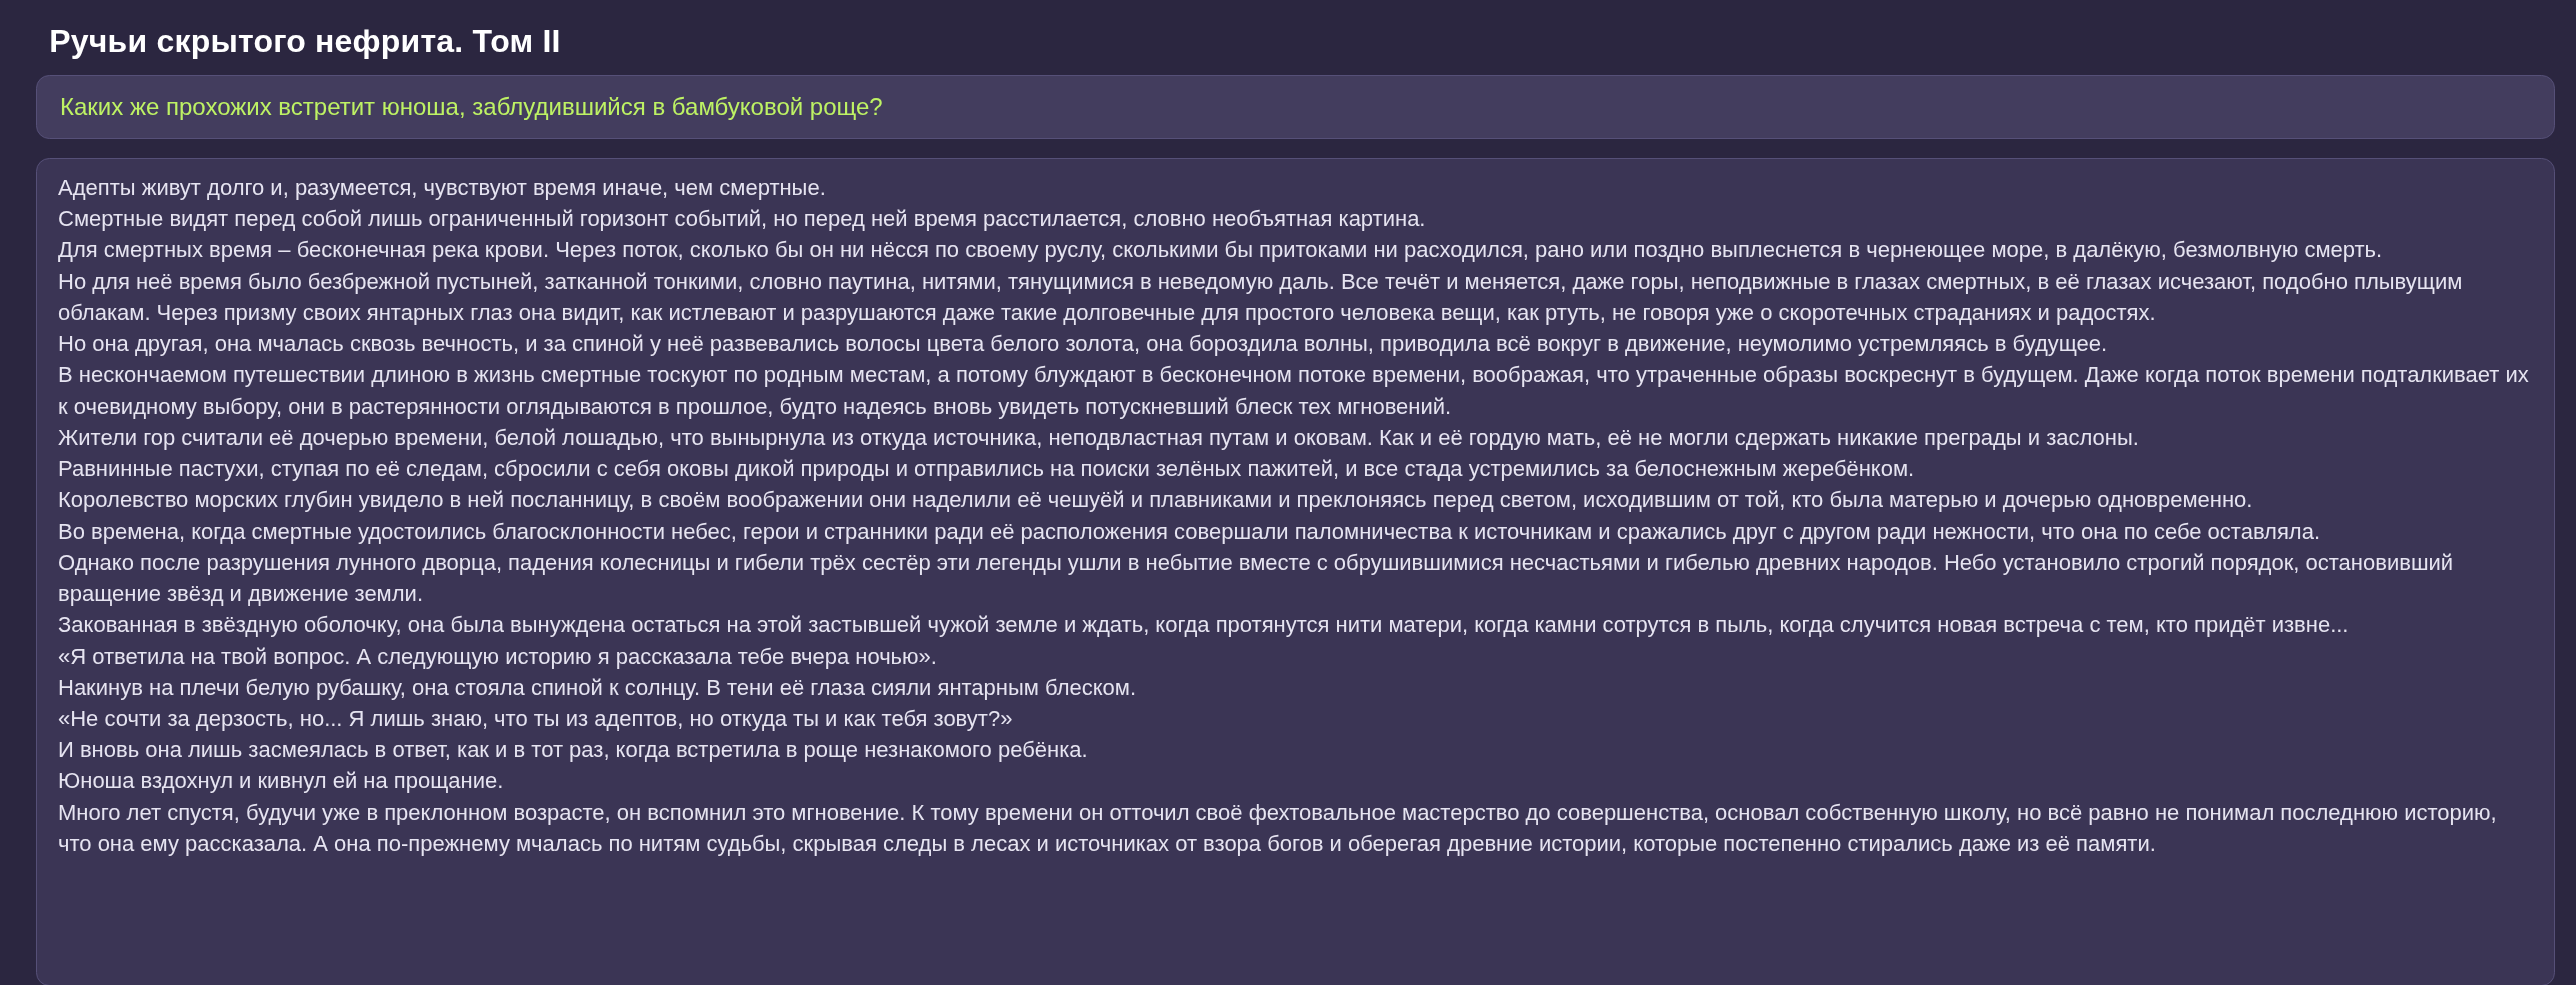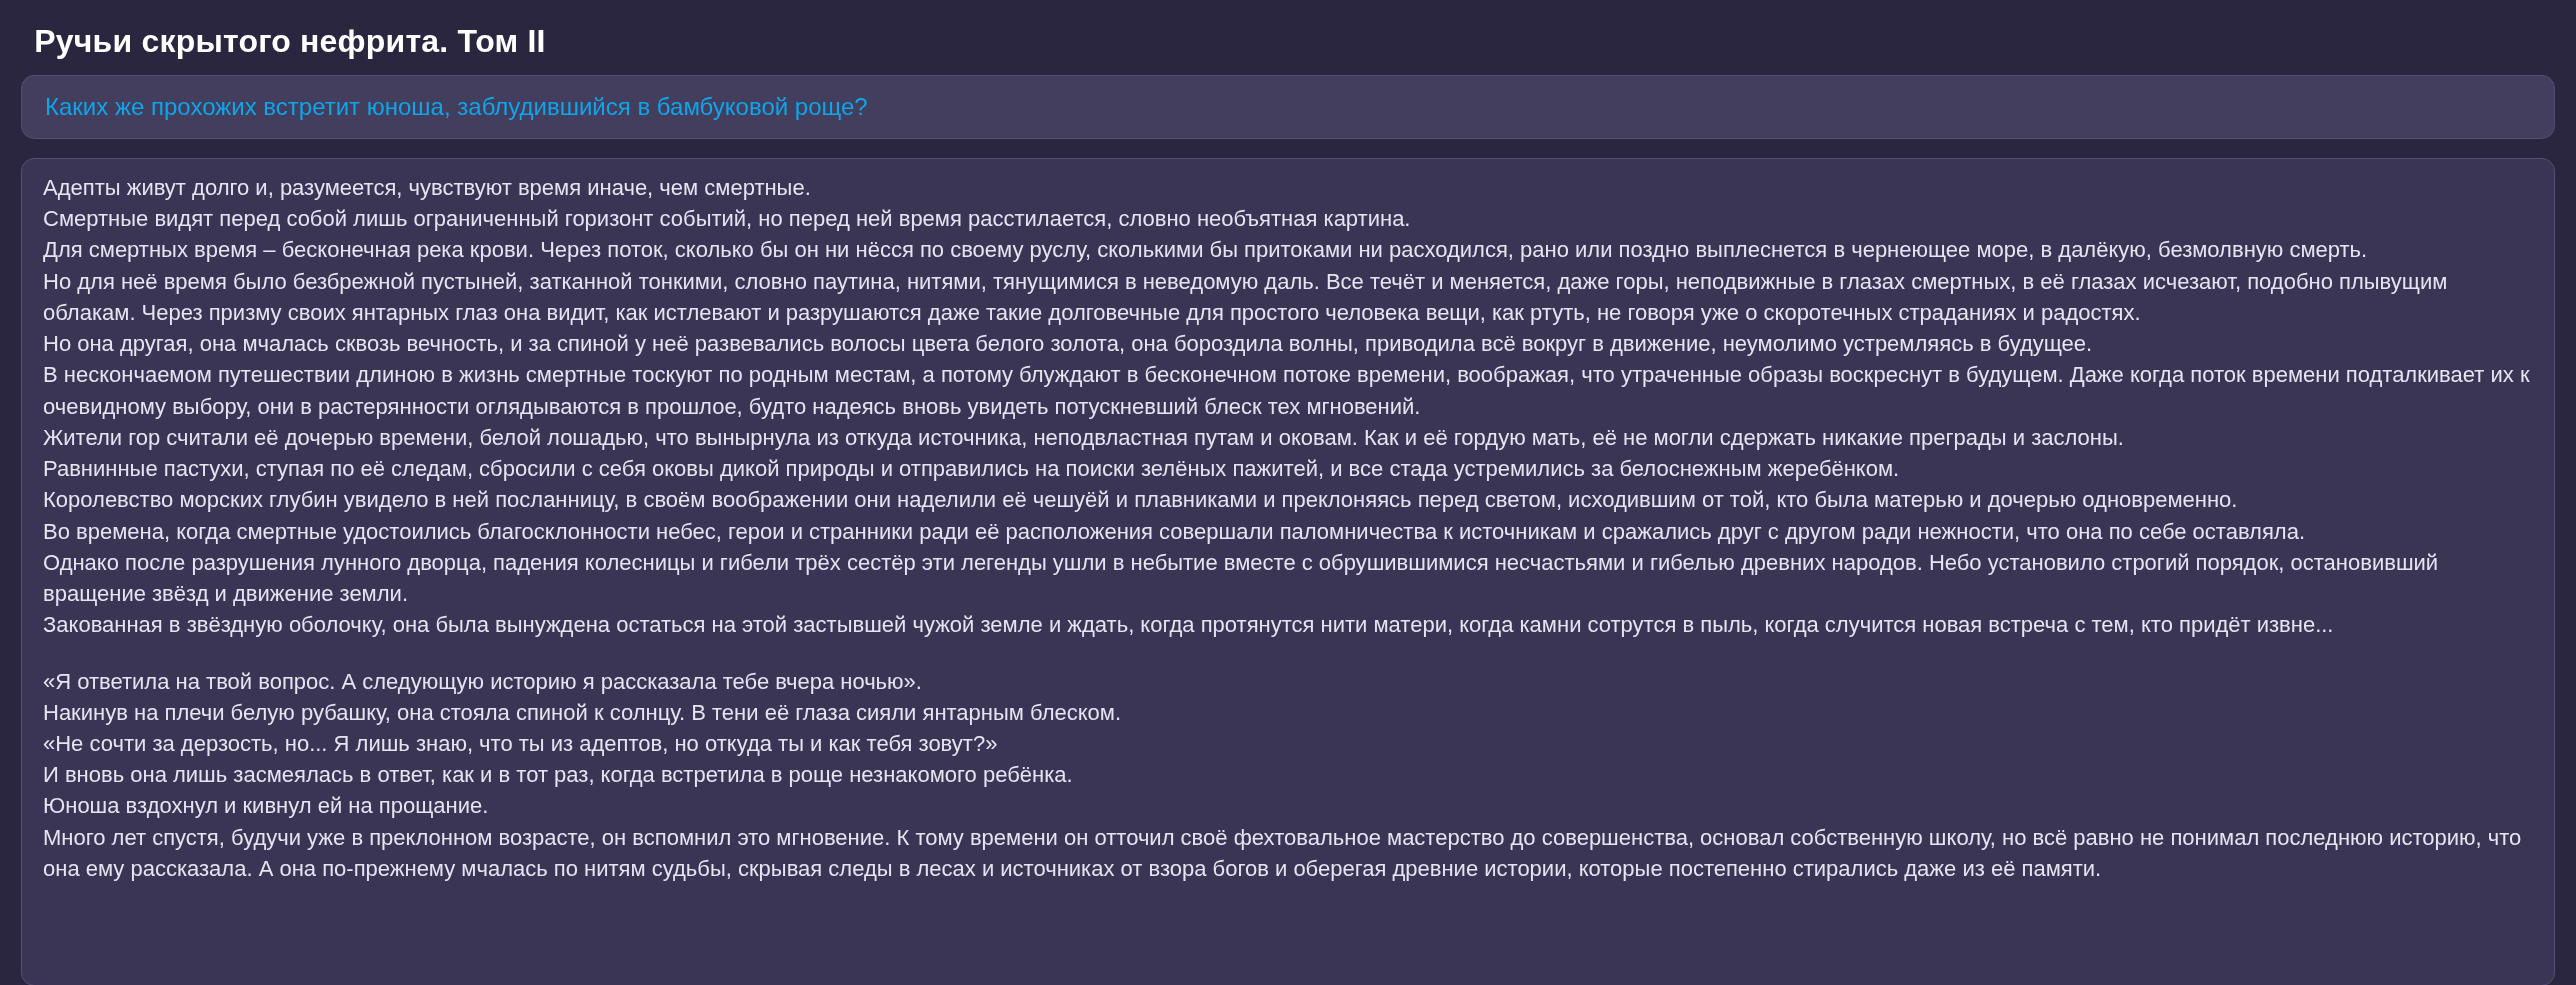--- a/index.html
+++ b/index.html
@@ -11,55 +11,55 @@
     height: 986px;
     overflow: hidden;
   }
   body {
     font-family: "Liberation Sans", sans-serif;
     color: #e8e6f2;
   }
   .page {
     width: 2576px;
     height: 986px;
-    padding: 17px 21px 0 21px;
+    padding: 17px 21px 0 36px;
     display: flex;
     flex-direction: column;
   }
   .book-title {
     font-size: 32px;
     font-weight: bold;
     color: #ffffff;
     letter-spacing: 0.2px;
     margin: 5.7px 0 15px 13.3px;
   }
   .question-box {
     background: #433d5e;
     border: 0.9px solid #565078;
     border-radius: 13.3px;
     padding: 17px 23px;
     font-size: 24px;
-    color: #0ea5e9;
+    color: #bef264;
     margin-bottom: 19px;
   }
   .body-box {
     background: #3b3555;
     border: 0.9px solid #565078;
     border-radius: 13.3px;
     padding: 13.3px 21px 19px 21px;
     flex: 1;
     overflow: hidden;
   }
   .para {
     font-size: 22px;
     line-height: 1.42;
     color: #e6e4f1;
     margin: 0;
   }
-  .para.spacer-before { margin-top: 25px; }
+  .para.spacer-before { }
 </style>
 </head>
 <body>
 
 <div class="page">
 
   <div class="book-title">Ручьи скрытого нефрита. Том II</div>
 
   <div class="question-box">
     <span>Каких же прохожих встретит юноша, заблудившийся в бамбуковой роще?</span>

